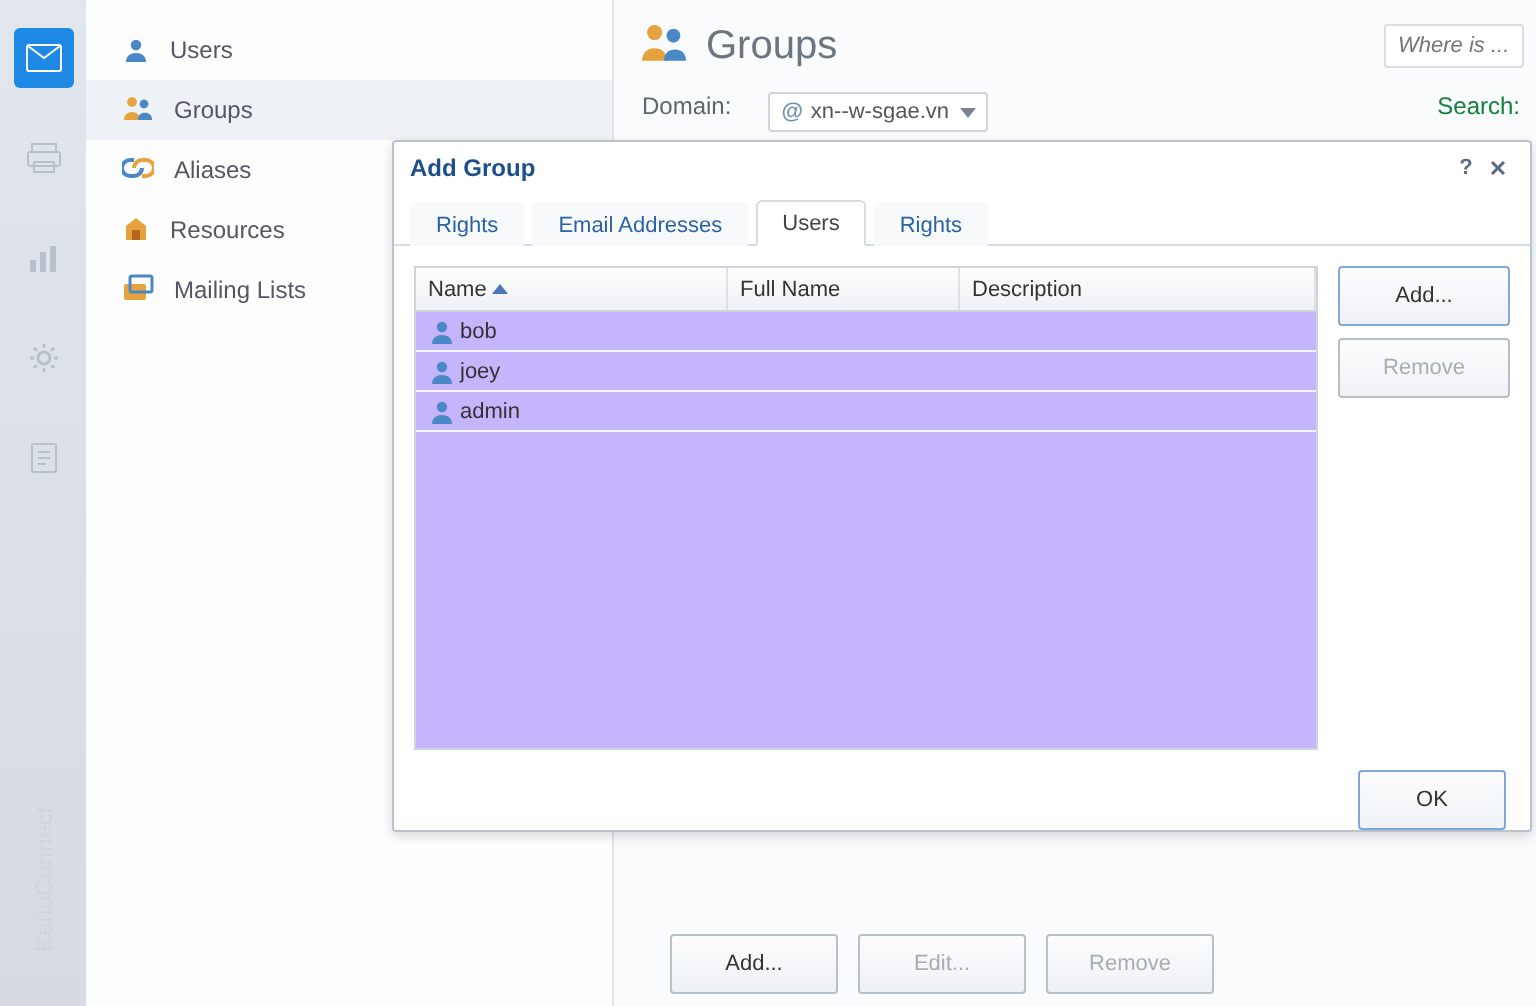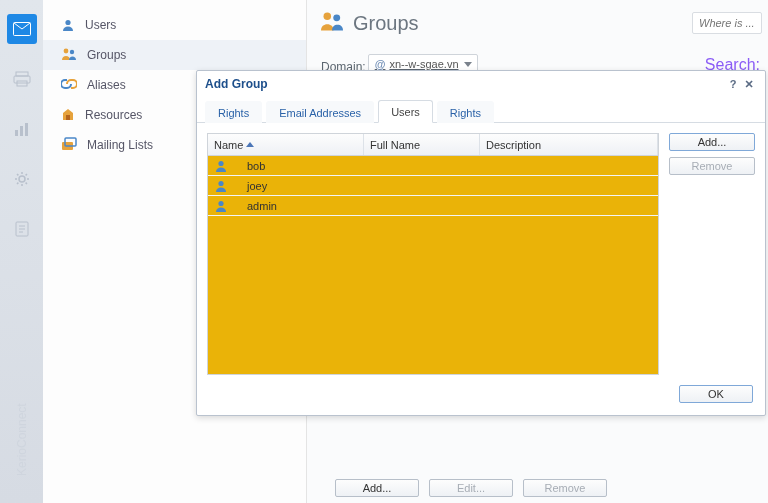--- a/index.html
+++ b/index.html
@@ -40,34 +40,34 @@
   height: 46px; display: flex; align-items: center; gap: 8px; padding-left: 12px;
 }
 .main-title { font-size: 20px; color: #6c7680; }
 .search-box {
   position: absolute; right: 6px; top: 12px; width: 70px; height: 22px;
   border: 1px solid #d9dde2; background: #fff; border-radius: 2px;
   font-size: 11px; color: #9aa1aa; padding: 2px 6px; font-style: italic;
 }
 
 .domain-bar {
-  height: 28px; display: flex; align-items: flex-end; gap: 2px; padding-left: 14px;
-  font-size: 12px; color: #5c6670; text-decoration: underline;
+  height: 28px; display: flex; align-items: flex-start; gap: 18px; padding-left: 14px;
+  font-size: 12px; color: #5c6670;
 }
 .domain-select {
   display: inline-flex; align-items: center; gap: 4px; border: 1px solid #cfd4da;
   background: #fff; height: 20px; padding: 0 18px 0 6px; border-radius: 2px;
   position: relative; font-size: 11px; color: #555;
 }
 .domain-select::after {
   content: ""; position: absolute; right: 5px; top: 7px;
   border-left: 4px solid transparent; border-right: 4px solid transparent;
   border-top: 5px solid #7a828c;
 }
-.search-label { position: absolute; right: 8px; font-size: 16px; color: #8b5cf6; }
+.search-label { position: absolute; right: 8px; font-size: 12px; color: #15803d; }
 
 .main-bottom-toolbar {
   position: absolute; left: 28px; bottom: 6px; display: flex; gap: 10px;
 }
 
 
 .overlay-dialog {
   position: absolute; left: 196px; top: 70px; width: 570px; height: 346px;
   background: #fff; border: 1px solid #b9c2ce; border-radius: 2px;
   box-shadow: 0 2px 6px rgba(0,0,0,0.15);
@@ -91,44 +91,44 @@
   border-bottom: none; border-top-left-radius: 3px; border-top-right-radius: 3px; cursor: pointer;
   position: relative; top: 1px; background: #f7f9fb;
 }
 .tab.active {
   color: #444; background: #fff; border-color: #d6dce3; border-bottom: 1px solid #fff;
 }
 
 .dialog-body {
   display: flex; gap: 10px; padding: 10px 10px 0 10px; height: 252px;
 }
-.grid-wrap { flex: 1; border: 1px solid #cfd4da; background: #eab308; }
+.grid-wrap { flex: 1; border: 1px solid #cfd4da; background: #c4b5fd; }
 .grid-header {
   display: flex; background: linear-gradient(#fdfdfd,#eef1f5); border-bottom: 1px solid #cfd4da;
   height: 22px; font-size: 11px; color: #333;
 }
 .grid-header .col {
   padding: 4px 6px; border-right: 1px solid #dde2e8; display: flex; align-items: center; gap: 3px;
 }
 .col-name { width: 156px; }
 .col-full { width: 116px; }
 .col-desc { flex: 1; }
 .sort-arrow {
   width: 0; height: 0; border-left: 4px solid transparent; border-right: 4px solid transparent;
   border-bottom: 5px solid #4b76b7;
 }
 .grid-rows { }
 .grid-row {
   display: flex; align-items: center; height: 20px; font-size: 11px; color: #333;
-  padding-left: 6px; gap: 19px; border-bottom: 1px solid #f2f4f7;
+  padding-left: 6px; gap: 2px; border-bottom: 1px solid #f2f4f7;
 }
 
 .side-buttons { width: 86px; display: flex; flex-direction: column; gap: 6px; }
 .btn {
-  height: 18px; border: 1px solid #b7bfc9; background: linear-gradient(#fdfdfd,#eef1f5);
+  height: 30px; border: 1px solid #b7bfc9; background: linear-gradient(#fdfdfd,#eef1f5);
   border-radius: 2px; font-size: 11px; color: #333; cursor: pointer;
 }
 .btn:disabled, .btn.disabled { color: #a7adb5; cursor: default; }
 
 .dialog-footer {
   display: flex; justify-content: flex-end; gap: 10px;
   padding: 10px 12px 0 0;
 }
 .dialog-footer .btn { width: 74px; }
 .btn.primary { border-color: #7fa8d8; }

